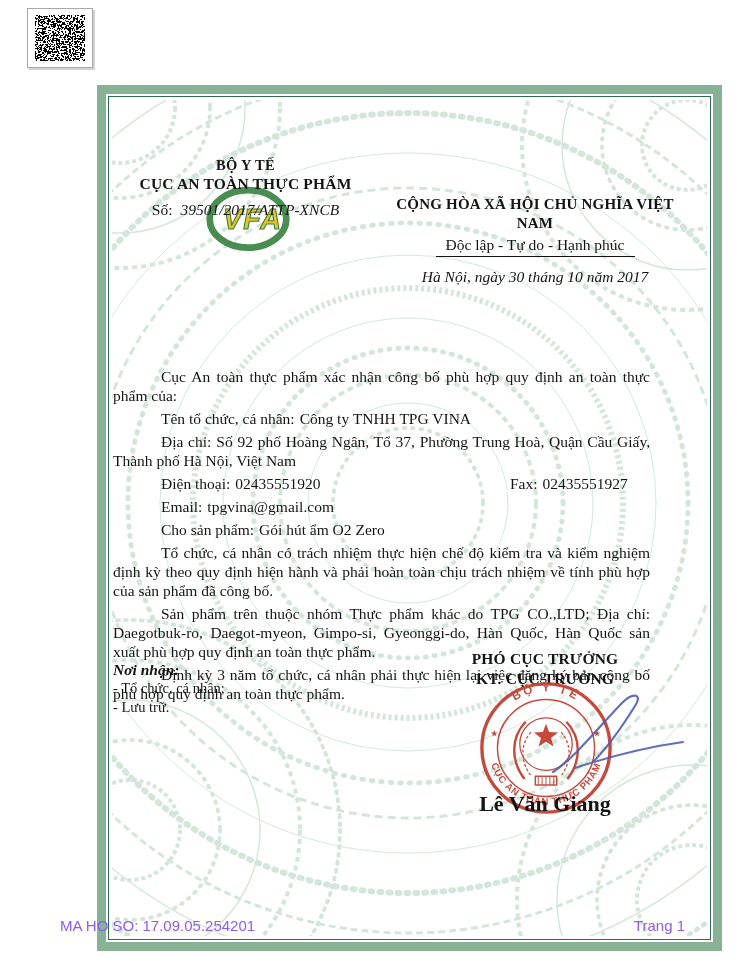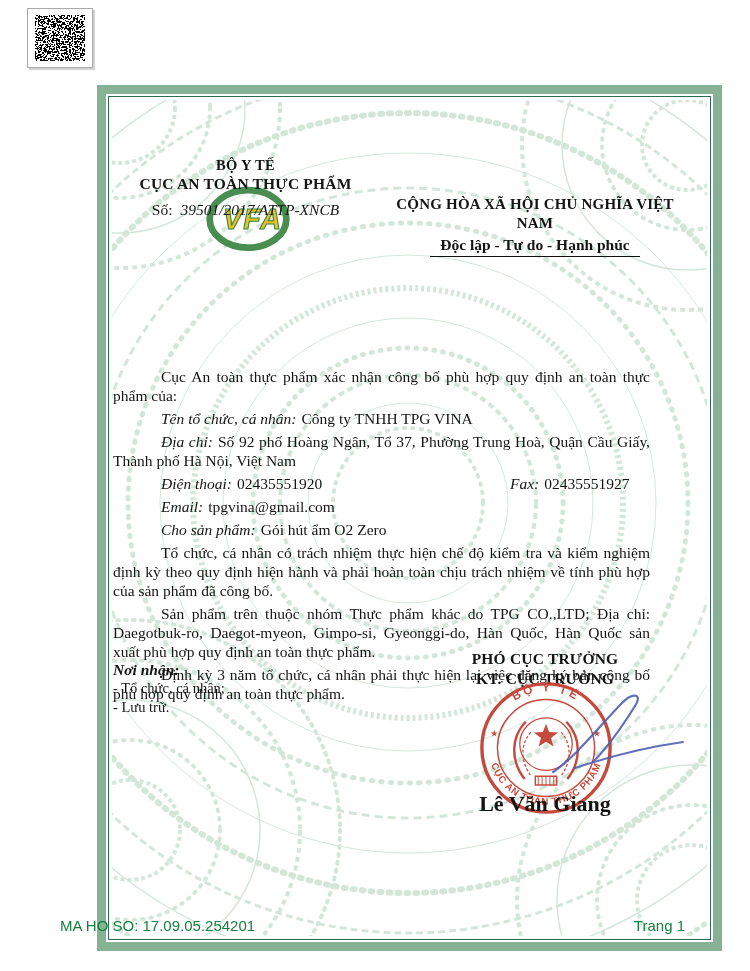--- a/index.html
+++ b/index.html
@@ -31,48 +31,48 @@
   .hdr-left{position:absolute;left:118px;top:156px;width:255px;text-align:center;line-height:18px;}
   .hl1{font-weight:bold;font-size:14.5px;letter-spacing:.3px;}
   .hl2{font-weight:bold;font-size:15.5px;letter-spacing:.2px;margin-top:1px;}
   .hl-num{margin-top:8px;font-size:15.5px;}
   .hl-num .lab{margin-right:8px;}
   .hl-num .val{font-style:italic;}
   .vfa{position:absolute;left:202px;top:178px;width:92px;height:78px;}
 
   .hdr-right{position:absolute;left:385px;top:156px;width:300px;text-align:center;line-height:19px;margin-top:39px;}
   .hr1{font-weight:bold;font-size:15px;letter-spacing:.2px;}
-  .hr2{font-weight:bold;font-size:15.5px;display:inline-block;padding:0 10px 2px;border-bottom:1.5px solid #111;margin-top:2px;}
+  .hr2{font-weight:normal;font-size:15.5px;display:inline-block;padding:0 10px 2px;border-bottom:1.5px solid #111;margin-top:2px;}
   .hr-date{font-style:italic;font-size:15.5px;margin-top:10px;}
 
   
   .title{position:absolute;left:97px;top:270px;width:625px;text-align:center;
          font-weight:bold;font-size:20.5px;line-height:26px;letter-spacing:.3px;}
 
   
   .body-text{position:absolute;left:113px;top:367px;width:537px;font-size:15.5px;line-height:19px;}
   .body-text p{margin:0;text-indent:48px;text-align:justify;}
   .body-text p.field{margin-top:4px;text-align:left;}
   .body-text p.para{margin-top:4px;}
-  .lbl{font-style:italic;margin-right:5px;}
+  .lbl{margin-right:5px;}
   .phone-row{position:relative;}
   .fax-part{position:absolute;left:349px;top:0;}
 
   
   .recipients{position:absolute;left:113px;top:648px;font-size:14.5px;line-height:19px;}
   .rt{font-weight:bold;font-style:italic;font-size:15.5px;margin-top:12px;}
   .signblock{position:absolute;left:425px;top:649px;width:240px;text-align:center;
              font-weight:bold;font-size:15.5px;line-height:19.5px;letter-spacing:.2px;}
   .seal{position:absolute;left:478px;top:680px;width:136px;height:136px;}
   .signature{position:absolute;left:545px;top:688px;width:145px;height:100px;}
   .signer-name{position:absolute;left:425px;top:791px;width:240px;text-align:center;font-weight:bold;font-size:22px;}
 
   
   .bottomrow{position:absolute;left:60px;top:917px;width:625px;display:flex;justify-content:space-between;
-             font-family:"Liberation Sans", sans-serif;font-size:15px;color:#15803d;z-index:3;}
+             font-family:"Liberation Sans", sans-serif;font-size:15px;color:#8b5cf6;z-index:3;}
 
   
   .seal-stroke{stroke:var(--seal-red);fill:none;}
   .seal-fill{fill:var(--seal-red);}
   .seal-text{fill:var(--seal-red);font-weight:bold;font-family:"Liberation Sans", sans-serif;}
   .sig-stroke{stroke:var(--sig-blue);fill:none;stroke-linecap:round;}
 </style>
 </head>
 <body>
 
@@ -156,20 +156,21 @@
       <div class="hl1">BỘ Y TẾ</div>
       <div class="hl2">CỤC AN TOÀN THỰC PHẨM</div>
       <div class="hl-num">
         <span class="lab">Số:</span><span class="val">39501/2017/ATTP-XNCB</span>
       </div>
     </div>
 
     <div class="hdr-right">
       <div class="hr1">CỘNG HÒA XÃ HỘI CHỦ NGHĨA VIỆT NAM</div>
       <div><span class="hr2">Độc lập - Tự do - Hạnh phúc</span></div>
+      <div class="hr-date">Hà Nội, ngày 30 tháng 10 năm 2017</div>
     </div>
 
 
     <div class="body-text">
       <p>Cục An toàn thực phẩm xác nhận công bố phù hợp quy định an toàn thực phẩm của:</p>
       <p class="field">
         <span class="lbl">Tên tổ chức, cá nhân:</span><span>Công ty TNHH TPG VINA</span>
       </p>
       <p class="field" style="text-align:justify">
         <span class="lbl">Địa chỉ:</span><span>Số 92 phố Hoàng Ngân, Tổ 37, Phường Trung Hoà, Quận Cầu Giấy, Thành phố Hà Nội, Việt Nam</span>

